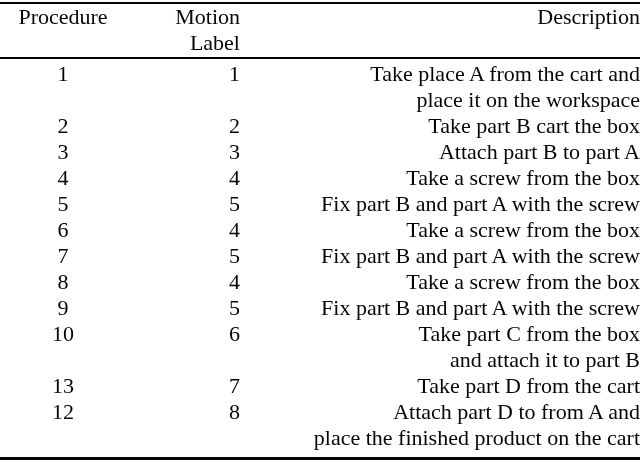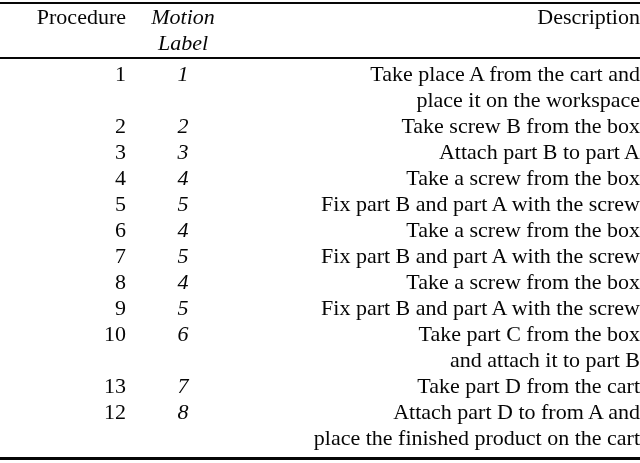--- a/index.html
+++ b/index.html
@@ -32,22 +32,22 @@
   }
   th {
     font-weight: normal;
     vertical-align: top;
     padding: 0;
   }
   td {
     vertical-align: top;
     padding: 0;
   }
-  .c1 { width: 126px; text-align: right; }
-  .c2 { width: 114px; text-align: center; font-style: italic; }
+  .c1 { width: 126px; text-align: center; }
+  .c2 { width: 114px; text-align: right; }
   .c3 { text-align: right; padding-left: 12px; }
   thead th { height: 53px; }
   thead .c3, thead .c1 { vertical-align: top; }
   tbody tr:first-child td { padding-top: 2px; }
   tbody tr:last-child td { padding-bottom: 6px; }
   .desc-line { white-space: nowrap; }
   .cont { margin-left: 10px; }
 </style>
 </head>
 <body>
@@ -74,21 +74,21 @@
           <td class="c2">1</td>
           <td class="c3">
             <div class="desc-line">Take place A from the cart and</div>
             <div class="desc-line cont">place it on the workspace</div>
           </td>
         </tr>
         <tr>
           <td class="c1">2</td>
           <td class="c2">2</td>
           <td class="c3">
-            <div class="desc-line">Take screw B from the box</div>
+            <div class="desc-line">Take part B cart the box</div>
           </td>
         </tr>
         <tr>
           <td class="c1">3</td>
           <td class="c2">3</td>
           <td class="c3">
             <div class="desc-line">Attach part B to part A</div>
           </td>
         </tr>
         <tr>

